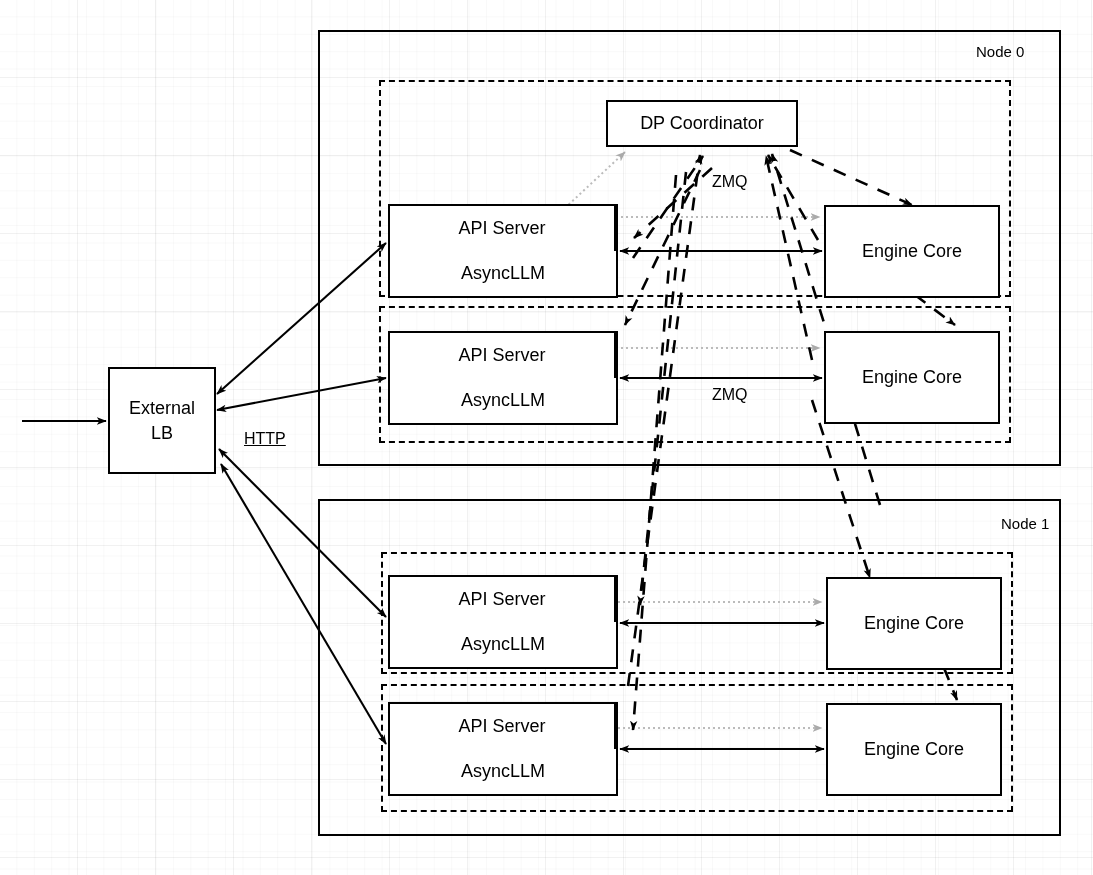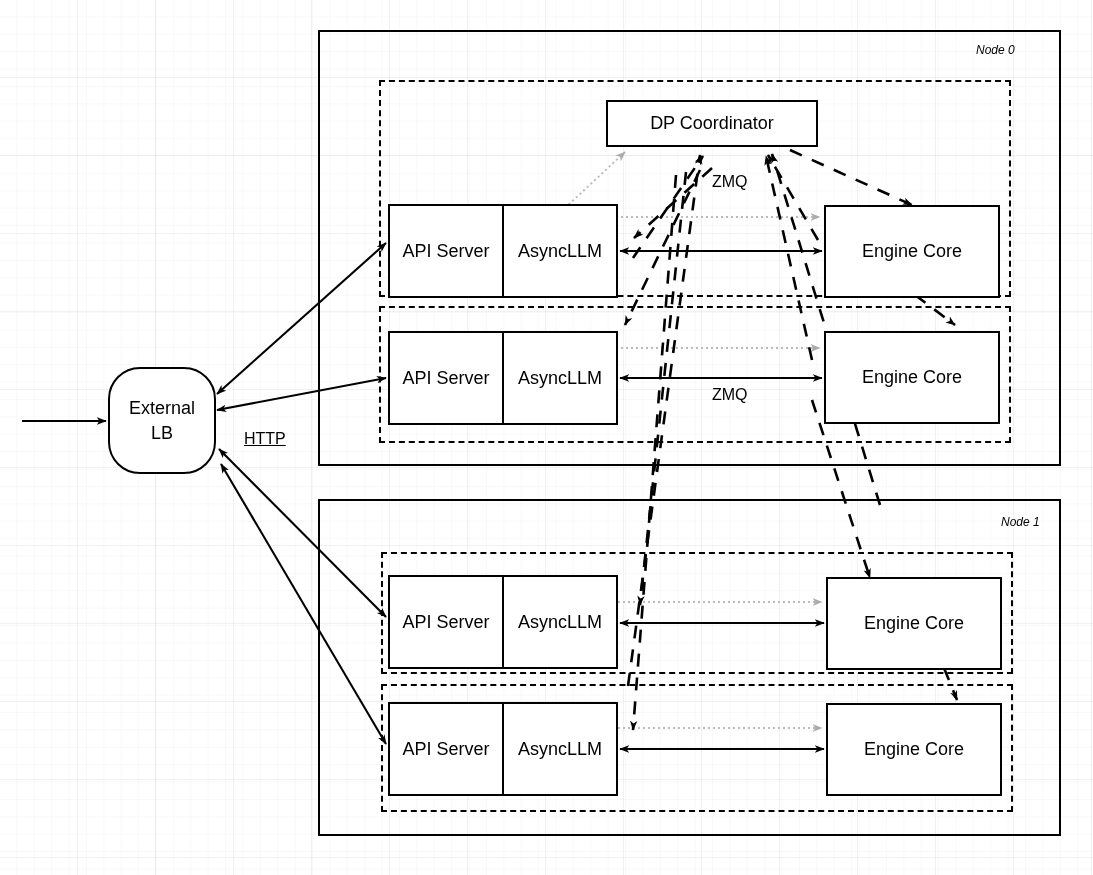--- a/index.html
+++ b/index.html
@@ -30,38 +30,37 @@
     pointer-events: none;
   }
   .node-box {
     position: absolute;
     border: 2px solid #000000;
     background: transparent;
     box-sizing: border-box;
   }
   .node-label {
     position: absolute;
-    font-size: 12px;
+    font-size: 15px;
     color: #000000;
     white-space: nowrap;
-    font-style: italic;
   }
   .dashed-group {
     position: absolute;
     border: 2px dashed #000000;
     background: transparent;
     box-sizing: border-box;
   }
   .unit-box {
     position: absolute;
     border: 2px solid #000000;
     background: #ffffff;
     box-sizing: border-box;
     display: flex;
-    flex-direction: row;
+    flex-direction: column;
     align-items: stretch;
   }
   .unit-half {
     flex: 1 1 50%;
     display: flex;
     align-items: center;
     justify-content: center;
     font-size: 18px;
     color: #000000;
     white-space: nowrap;
@@ -184,30 +183,30 @@
       <line x1="700" y1="170" x2="625" y2="325" marker-end="url(#ah)"></line>
 
       <line x1="686" y1="172" x2="640" y2="605" marker-end="url(#ah)"></line>
 
       <line x1="676" y1="175" x2="633" y2="730" marker-end="url(#ah)"></line>
 
       <line x1="712" y1="168" x2="634" y2="238" marker-end="url(#ah)"></line>
     </g>
   </svg>
 
-  <div class="plain-box" style="left:108px; top:367px; width:108px; height:107px;border-radius:32px;">
+  <div class="plain-box" style="left:108px; top:367px; width:108px; height:107px;">
     <span class="lb-text">External
 LB</span>
   </div>
   <div class="edge-label" style="left:244px; top:430px;text-decoration:underline;">HTTP</div>
 
   <div class="node-box" style="left:318px; top:30px; width:743px; height:436px;"></div>
   <div class="node-label" style="left:976px; top:43px;">Node 0</div>
 
-  <div class="plain-box" style="left:606px; top:100px; width:212px; height:47px;">
+  <div class="plain-box" style="left:606px; top:100px; width:192px; height:47px;">
     <span>DP Coordinator</span>
   </div>
 
   <div class="dashed-group" style="left:379px; top:80px; width:632px; height:217px;"></div>
   <div class="unit-box" style="left:388px; top:204px; width:230px; height:94px;">
     <div class="unit-half left-half">API Server</div>
     <div class="unit-half">AsyncLLM</div>
   </div>
   <div class="plain-box" style="left:824px; top:205px; width:176px; height:93px;">
     <span>Engine Core</span>

